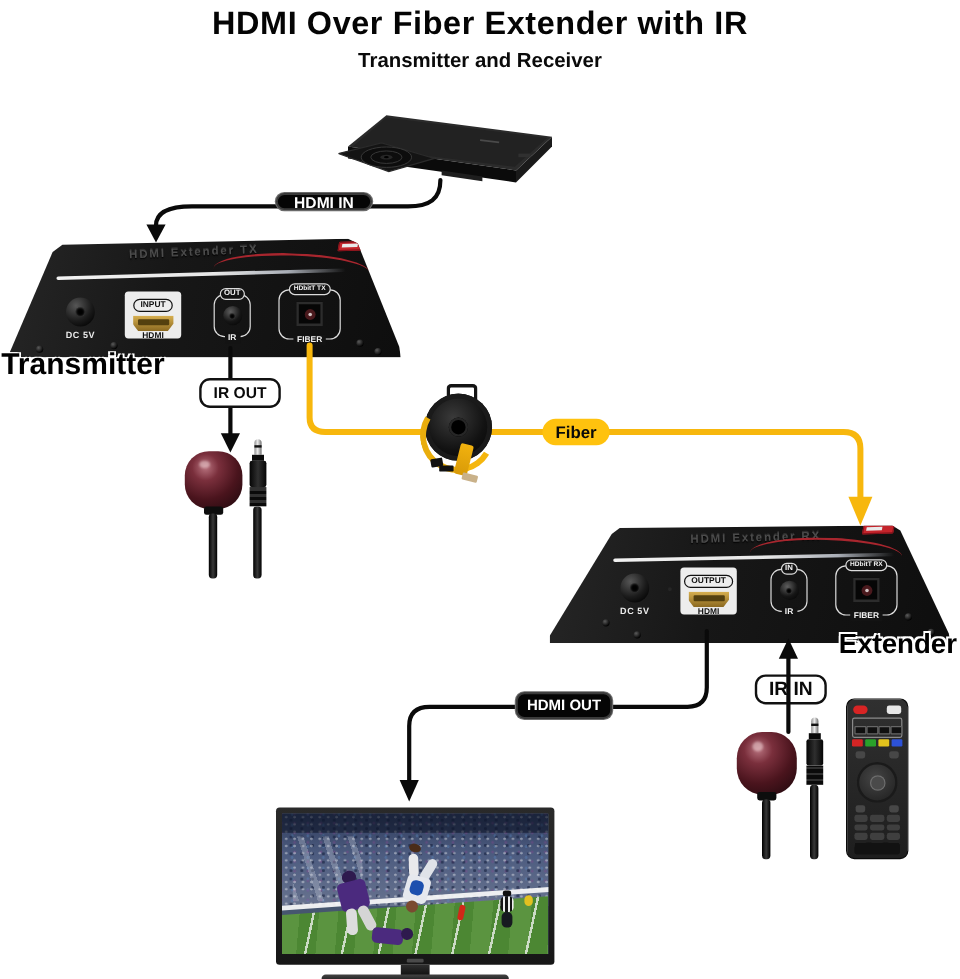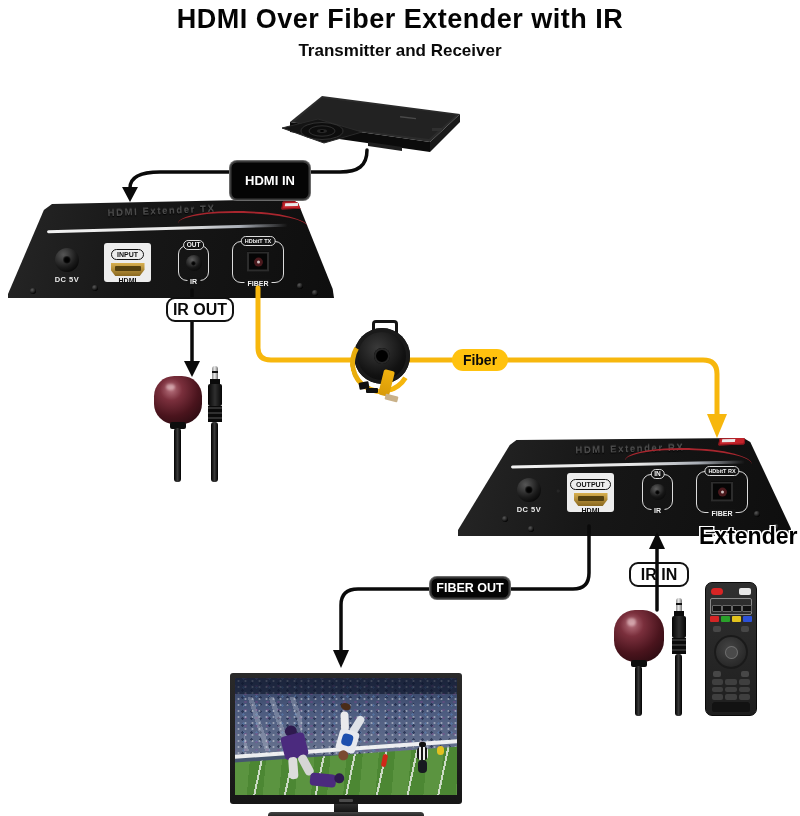--- a/index.html
+++ b/index.html
@@ -214,20 +214,21 @@
           </div>
         <span class="ring-bottom-lbl" style="font-size:7px">FIBER</span>
       </div>
 
       <div class="screw" style="left:84px;top:87px"></div>
       <div class="screw" style="left:289px;top:85px"></div>
       <div class="screw" style="left:22px;top:90px"></div>
       <div class="screw" style="left:304px;top:92px"></div>
     </div>
   </div>
+  <div class="abs big-name" style="left:1px;top:290px;font-size:25px">Transmitter</div>
 
   <div class="abs device" style="left:458px;top:436px;width:334px;height:100px">
     <div class="chassis rx-chassis">
       <div class="chassis-text" style="left:24%;top:7%;width:55%;transform:rotate(-1.6deg)">HDMI Extender RX</div>
       <div class="chassis-stripe" style="left:16%;top:27%;width:70%;transform:rotate(-1.2deg)"></div>
       <div class="chassis-redcurve" style="left:50%;top:12%;width:38%;transform:rotate(1.5deg)"></div>
       <div class="brand-logo" style="right:14%;top:1%"></div>
 
       <div class="port-power" style="left:50px;top:42px">
         <div class="power-jack"></div>
@@ -379,24 +380,24 @@
     <polygon points="122,187 138,187 130,202" fill="#0a0a0a"></polygon>
     <path d="M 192 290 L 192 363" fill="none" stroke="#0a0a0a" stroke-width="3.5" stroke-linecap="round"></path>
     <polygon points="184,361 200,361 192,377" fill="#0a0a0a"></polygon>
     <path d="M 589 526 L 589 573 Q 589 589 573 589 L 358 589 Q 341 589 341 605 L 341 652" fill="none" stroke="#0a0a0a" stroke-width="3.5" stroke-linecap="round"></path>
     <polygon points="333,650 349,650 341,668" fill="#0a0a0a"></polygon>
     <path d="M 258 288 L 258 348 Q 258 360 271 360 L 360 360" fill="none" stroke="#F7B70D" stroke-width="5" stroke-linecap="round"></path>
     <path d="M 404 360 L 703 360 Q 717 360 717 374 L 717 416" fill="none" stroke="#F7B70D" stroke-width="5" stroke-linecap="round"></path>
     <polygon points="707,414 727,414 717,438" fill="#F7B70D"></polygon>
   </svg>
 
-  <div class="abs lbl-black" style="left:230px;top:161px;width:80px;height:39px;font-size:13px">HDMI IN</div>
-  <div class="abs lbl-white" style="left:166px;top:297px;width:64px;height:21px;font-size:16px">IR OUT</div>
+  <div class="abs lbl-black" style="left:230px;top:161px;width:80px;height:14px;font-size:13px">HDMI IN</div>
+  <div class="abs lbl-white" style="left:166px;top:315px;width:64px;height:21px;font-size:13px">IR OUT</div>
   <div class="abs lbl-yellow" style="left:452px;top:349px;width:56px;height:22px;font-size:14px">Fiber</div>
   <div class="abs lbl-white" style="left:629px;top:562px;width:56px;height:21px;font-size:16px">IR IN</div>
-  <div class="abs lbl-black" style="left:430px;top:577px;width:80px;height:22px;font-size:12.5px">FIBER OUT</div>
+  <div class="abs lbl-black" style="left:430px;top:577px;width:80px;height:22px;font-size:12.5px">HDMI OUT</div>
 
   <svg class="cable-layer-top" width="800" height="816" viewBox="0 0 800 816">
     <path d="M 657 610 L 657 547" fill="none" stroke="#0a0a0a" stroke-width="3.5" stroke-linecap="round"></path>
     <polygon points="649,549 665,549 657,532" fill="#0a0a0a"></polygon>
   </svg>
 
 </div>
 
 </body></html>

